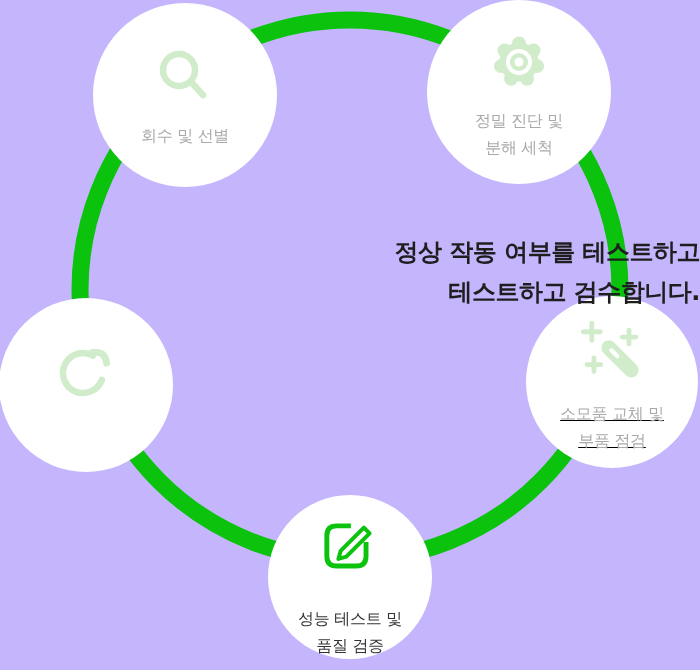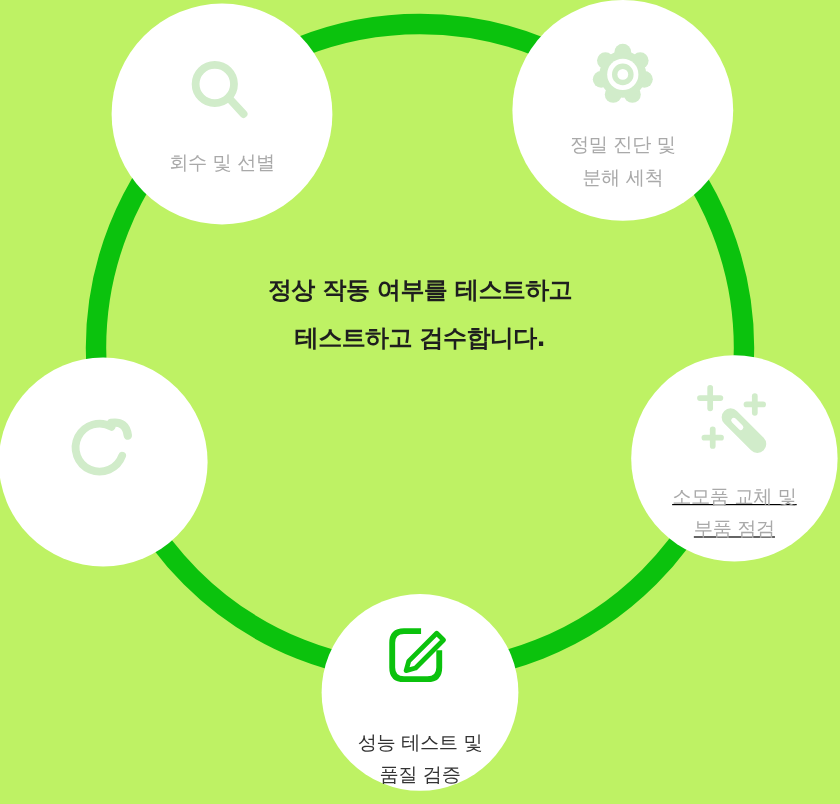--- a/index.html
+++ b/index.html
@@ -8,21 +8,21 @@
     --gray-label:#a9a9a9;
     --dark-label:#333333;
     --ink:#1e1e1e;
   }
   *{margin:0;padding:0;box-sizing:border-box;}
   html,body{background:#ffffff;}
   body{font-family:"DejaVu Sans","Liberation Sans",sans-serif;}
   .stage{
     position:relative;
     width:700px;height:670px;
-    background:#bef264;
+    background:#c4b5fd;
     overflow:hidden;
   }
   .ring{position:absolute;left:0;top:0;z-index:1;}
   .node{
     position:absolute;z-index:2;
     background:#ffffff;border-radius:50%;
     display:flex;flex-direction:column;align-items:center;
   }
   .n0{left:93px;top:3px;width:184px;height:184px;padding-top:42px;}
   .n1{left:427px;top:0px;width:184px;height:184px;padding-top:30px;}
@@ -35,23 +35,23 @@
   .label{
     margin-top:13px;
     font-size:16px;line-height:27px;font-weight:500;
     letter-spacing:-0.3px;
     color:var(--gray-label);
     white-space:pre-line;text-align:center;
   }
   .n3 .label{color:var(--dark-label);margin-top:31px;}
   .center-msg{
     position:absolute;z-index:3;
-    left:0;right:0;top:221px;
-    text-align:center;
-    font-size:20px;line-height:40px;font-weight:700;
+    left:0;right:0;top:232px;
+    text-align:right;
+    font-size:24px;line-height:40px;font-weight:700;
     letter-spacing:-0.5px;
     color:var(--ink);
   }
 </style>
 </head>
 <body>
 
 <div class="stage">
 
   <svg class="ring" width="700" height="670" viewBox="0 0 700 670" aria-hidden="true">

